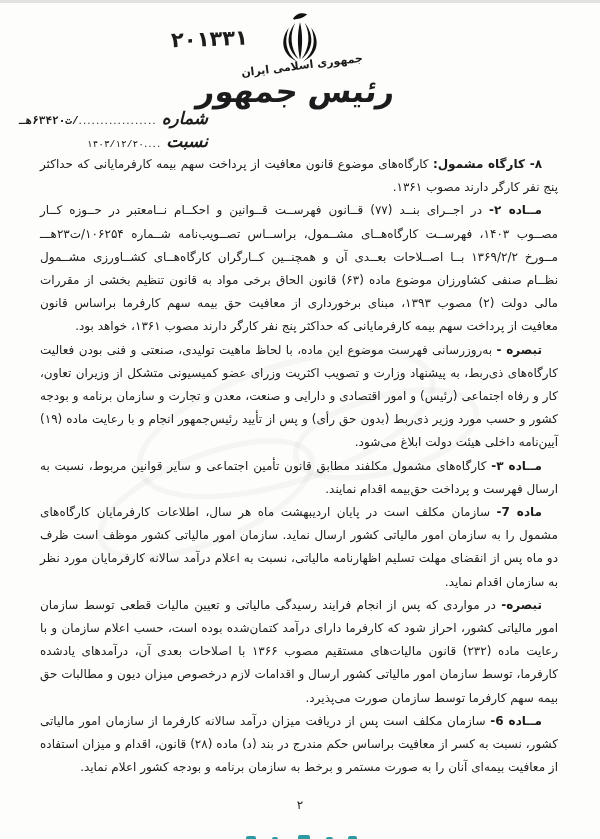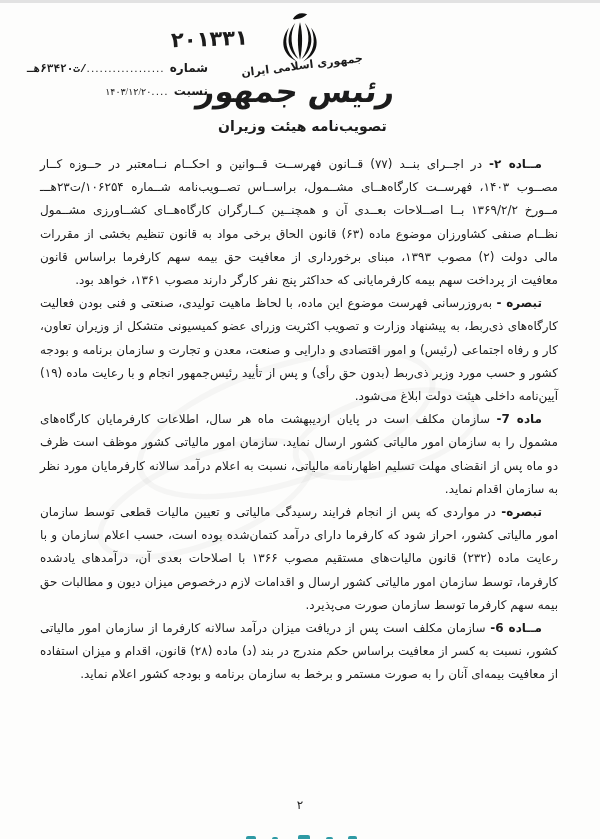--- a/index.html
+++ b/index.html
@@ -46,28 +46,29 @@
     white-space:nowrap;
   }
   .meta-line{
     position:absolute;right:392px;
     display:flex;flex-direction:row;align-items:baseline;
     font-size:10.5px;white-space:nowrap;
   }
   .meta-number{top:58px;}
   .meta-date{top:81px;}
   .meta-label{
-    font-weight:bold;font-size:12px;
+    font-weight:bold;font-style:italic;font-size:17px;
     margin-left:5px;
+    margin-top:47px;
   }
   .meta-dots{letter-spacing:1px;color:#222;}
   .meta-suffix{font-weight:bold;font-size:11px;font-family:Liberation Mono, monospace;}
   .stamp-date{
     font-size:9.5px;letter-spacing:2px;color:#111;
-    font-family:Liberation Serif, serif;
+    font-family:Liberation Mono, monospace;
   }
   
   .doc-body{
     position:absolute;top:150px;right:42px;left:40px;
     text-align:justify;
     font-size:12px;line-height:23.2px;
   }
   .para{margin:0;text-indent:16px;}
   .para .lead{font-weight:bold;}
   
@@ -108,21 +109,20 @@
     <path d="M21 10 Q27 0 39 4 Q34 9 26 10 Q23 11 21 10 Z" fill="#111"></path>
     <path d="M30 14 C26.5 28 26.5 44 30 61 C33.5 44 33.5 28 30 14 Z" fill="#111"></path>
     <path d="M24 15 C12 30 13 48 28 60 C18 46 17 29 24 15 Z" fill="#111"></path>
     <path d="M36 15 C48 30 47 48 32 60 C42 46 43 29 36 15 Z" fill="#111"></path>
     <path d="M16 21 C4 37 8 55 26 63 C12 52 10 37 16 21 Z" fill="#111"></path>
     <path d="M44 21 C56 37 52 55 34 63 C48 52 50 37 44 21 Z" fill="#111"></path>
   </svg>
 
   <div class="country">جمهوری اسلامی ایران</div>
   <div class="president">رئیس جمهور</div>
-  <div class="doctype">تصویب‌نامه هیئت وزیران</div>
 
   <div class="handwritten-number">۲۰۱۳۳۱</div>
 
   <div class="meta-line meta-number">
     <span class="meta-label">شماره</span>
     <span class="meta-dots">..................</span>
     <span class="meta-suffix">/ت۶۳۴۲۰هـ</span>
   </div>
 
   <div class="meta-line meta-date">
@@ -131,22 +131,24 @@
     <span class="stamp-date">۱۴۰۳/۱۲/۲۰</span>
   </div>
 
   <div class="watermark">
     <div class="wm-arc wm-a1"></div>
     <div class="wm-arc wm-a2"></div>
     <div class="wm-arc wm-a3"></div>
   </div>
 
   <div class="doc-body">
+    <p class="para"><span class="lead">۸- کارگاه مشمول:</span><span> کارگاه‌های موضوع قانون معافیت از پرداخت سهم بیمه کارفرمایانی که حداکثر پنج نفر کارگر دارند مصوب ۱۳۶۱.</span></p>
     <p class="para"><span class="lead">مــاده ۲-</span><span> در اجــرای بنــد (۷۷) قــانون فهرســت قــوانین و احکــام نــامعتبر در حــوزه کــار مصــوب ۱۴۰۳، فهرســت کارگاه‌هــای مشــمول، براســاس تصــویب‌نامه شــماره ۱۰۶۲۵۴/ت۲۳هـــ مــورخ ۱۳۶۹/۲/۲ بــا اصــلاحات بعــدی آن و همچنــین کــارگران کارگاه‌هــای کشــاورزی مشــمول نظــام صنفی کشاورزان موضوع ماده (۶۳) قانون الحاق برخی مواد به قانون تنظیم بخشی از مقررات مالی دولت (۲) مصوب ۱۳۹۳، مبنای برخورداری از معافیت حق بیمه سهم کارفرما براساس قانون معافیت از پرداخت سهم بیمه کارفرمایانی که حداکثر پنج نفر کارگر دارند مصوب ۱۳۶۱، خواهد بود.</span></p>
     <p class="para"><span class="lead">تبصره -</span><span> به‌روزرسانی فهرست موضوع این ماده، با لحاظ ماهیت تولیدی، صنعتی و فنی بودن فعالیت کارگاه‌های ذی‌ربط، به پیشنهاد وزارت و تصویب اکثریت وزرای عضو کمیسیونی متشکل از وزیران تعاون، کار و رفاه اجتماعی (رئیس) و امور اقتصادی و دارایی و صنعت، معدن و تجارت و سازمان برنامه و بودجه کشور و حسب مورد وزیر ذی‌ربط (بدون حق رأی) و پس از تأیید رئیس‌جمهور انجام و با رعایت ماده (۱۹) آیین‌نامه داخلی هیئت دولت ابلاغ می‌شود.</span></p>
+    <p class="para"><span class="lead">مــاده ۳-</span><span> کارگاه‌های مشمول مکلفند مطابق قانون تأمین اجتماعی و سایر قوانین مربوط، نسبت به ارسال فهرست و پرداخت حق‌بیمه اقدام نمایند.</span></p>
     <p class="para"><span class="lead">ماده 7-</span><span> سازمان مکلف است در پایان اردیبهشت ماه هر سال، اطلاعات کارفرمایان کارگاه‌های مشمول را به سازمان امور مالیاتی کشور ارسال نماید. سازمان امور مالیاتی کشور موظف است ظرف دو ماه پس از انقضای مهلت تسلیم اظهارنامه مالیاتی، نسبت به اعلام درآمد سالانه کارفرمایان مورد نظر به سازمان اقدام نماید.</span></p>
     <p class="para"><span class="lead">تبصره-</span><span> در مواردی که پس از انجام فرایند رسیدگی مالیاتی و تعیین مالیات قطعی توسط سازمان امور مالیاتی کشور، احراز شود که کارفرما دارای درآمد کتمان‌شده بوده است، حسب اعلام سازمان و با رعایت ماده (۲۳۲) قانون مالیات‌های مستقیم مصوب ۱۳۶۶ با اصلاحات بعدی آن، درآمدهای یادشده کارفرما، توسط سازمان امور مالیاتی کشور ارسال و اقدامات لازم درخصوص میزان دیون و مطالبات حق بیمه سهم کارفرما توسط سازمان صورت می‌پذیرد.</span></p>
     <p class="para"><span class="lead">مــاده 6-</span><span> سازمان مکلف است پس از دریافت میزان درآمد سالانه کارفرما از سازمان امور مالیاتی کشور، نسبت به کسر از معافیت براساس حکم مندرج در بند (د) ماده (۲۸) قانون، اقدام و میزان استفاده از معافیت بیمه‌ای آنان را به صورت مستمر و برخط به سازمان برنامه و بودجه کشور اعلام نماید.</span></p>
   </div>
 
   <div class="page-number">۲</div>
 
   <div class="bottom-stamp">
     <span class="stamp-mark sm1"></span>
     <span class="stamp-mark sm2"></span>

